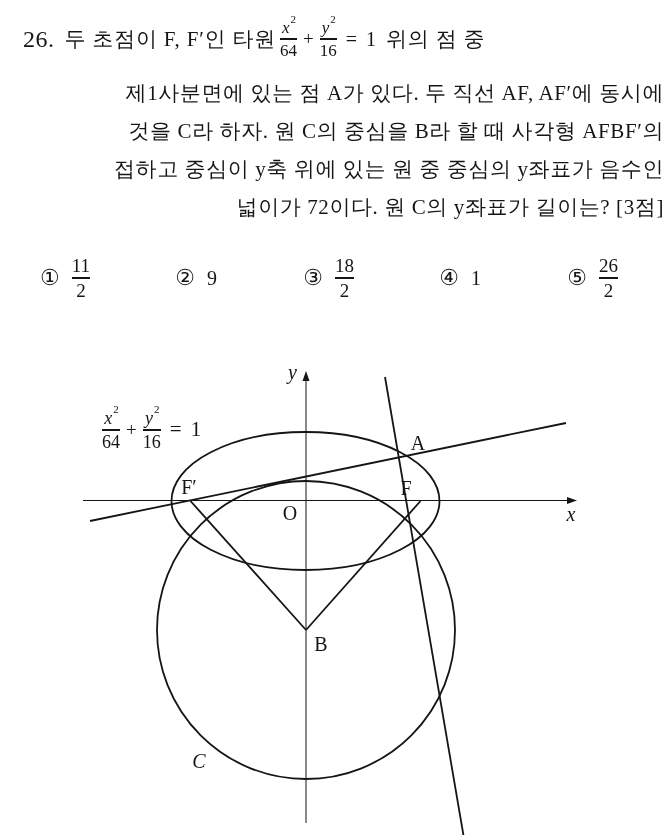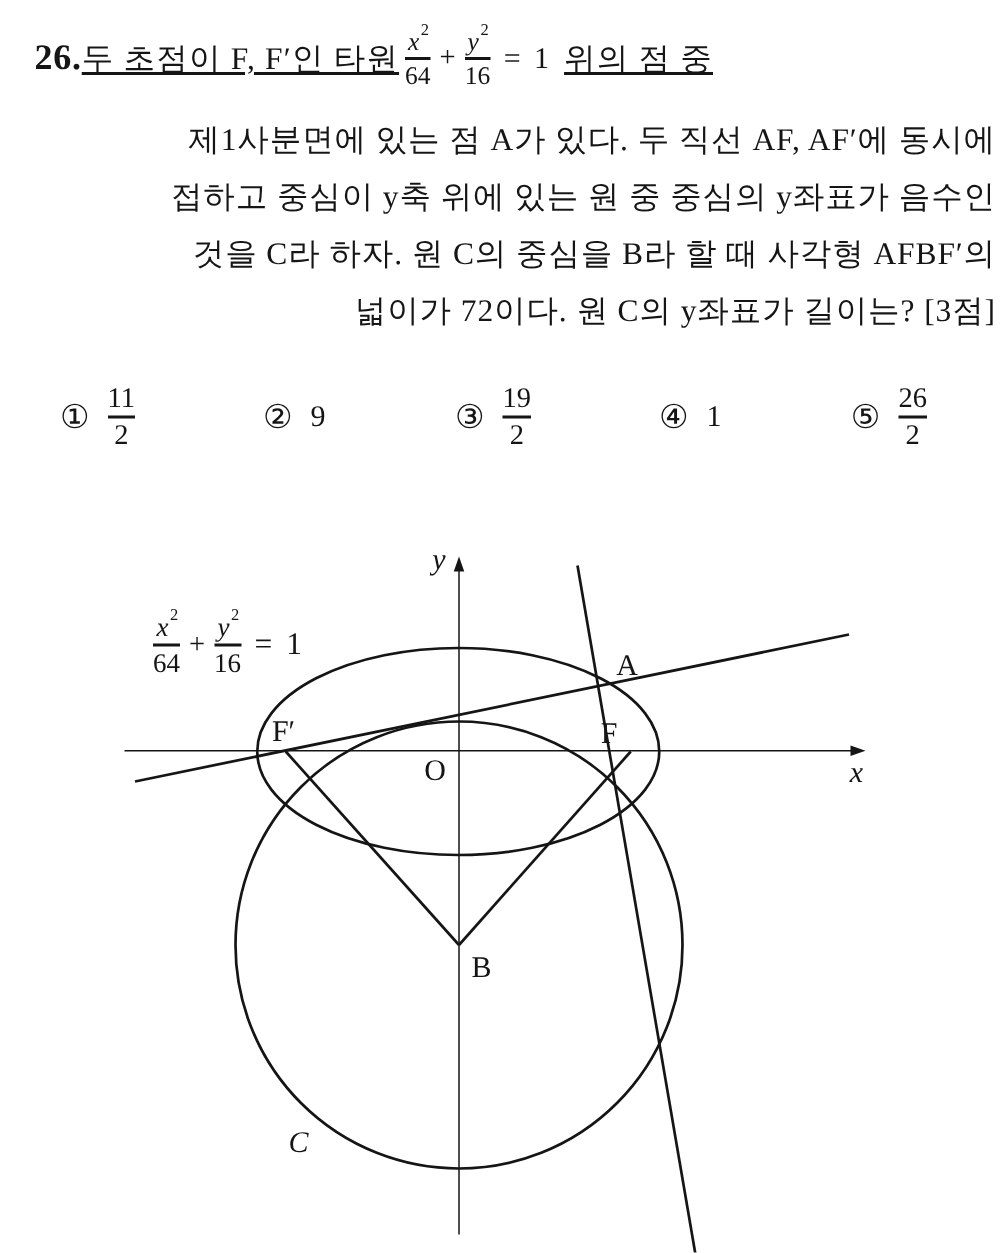--- a/index.html
+++ b/index.html
@@ -5,22 +5,22 @@
   * { margin:0; padding:0; box-sizing:border-box; }
   html,body { background:#ffffff; }
   body {
     width:670px; height:835px; position:relative; overflow:hidden;
     font-family:"Liberation Serif", serif; color:#151515;
   }
 
   
   .problem { position:absolute; top:10px; left:23px; right:6px; }
   .line1 { display:flex; align-items:center; height:58px; }
-  .qnum { font-weight:bold; font-size:24px; margin-right:0; letter-spacing:0.5px; }
-  .ltext { font-size:21px; letter-spacing:0.8px; white-space:nowrap;text-decoration:underline; }
+  .qnum { font-weight:normal; font-size:24px; margin-right:10px; letter-spacing:0.5px; }
+  .ltext { font-size:21px; letter-spacing:0.8px; white-space:nowrap; }
   .body-lines { margin-top:6px; margin-left:11px;text-align:right; }
   .body-lines p { font-size:21px; line-height:38px; letter-spacing:0.6px; white-space:nowrap; }
 
   
   .frac { display:inline-flex; flex-direction:column; align-items:center;
           vertical-align:middle; margin:12px 4px; line-height:1.12; font-size:17px; }
   .frac .bar { align-self:stretch; height:1.4px; background:#151515; margin:1px 0; }
   .frac sup { font-size:11px; line-height:0; position:relative; top:-4px; left:1px; }
   .mvar { font-style:italic; }
   .plus { font-size:19px; margin:0 2px; }
@@ -60,43 +60,43 @@
     <span class="frac">
       <span><span class="mvar">y</span><sup>2</sup></span>
       <span class="bar"></span>
       <span>16</span>
     </span>
     <span class="rhs">= 1</span>
     <span class="ltext" style="margin-left:8px;">위의 점 중</span>
   </div>
   <div class="body-lines">
     <p>제1사분면에 있는 점 A가 있다. 두 직선 AF, AF′에 동시에</p>
+    <p>것을 C라 하자. 원 C의 중심을 B라 할 때 사각형 AFBF′의</p>
     <p>접하고 중심이 y축 위에 있는 원 중 중심의 y좌표가 음수인</p>
-    <p>것을 C라 하자. 원 C의 중심을 B라 할 때 사각형 AFBF′의</p>
     <p>넓이가 72이다. 원 C의 y좌표가 길이는? [3점]</p>
   </div>
 </div>
 
 <div class="choices">
   <div class="choice">
     <span class="marker">①</span>
     <span class="frac cfrac">
       <span>11</span>
       <span class="bar"></span>
       <span>2</span>
     </span>
   </div>
   <div class="choice">
     <span class="marker">②</span>
     <span class="plain">9</span>
   </div>
   <div class="choice">
     <span class="marker">③</span>
     <span class="frac cfrac">
-      <span>19</span>
+      <span>18</span>
       <span class="bar"></span>
       <span>2</span>
     </span>
   </div>
   <div class="choice">
     <span class="marker">④</span>
     <span class="plain">1</span>
   </div>
   <div class="choice">
     <span class="marker">⑤</span>

